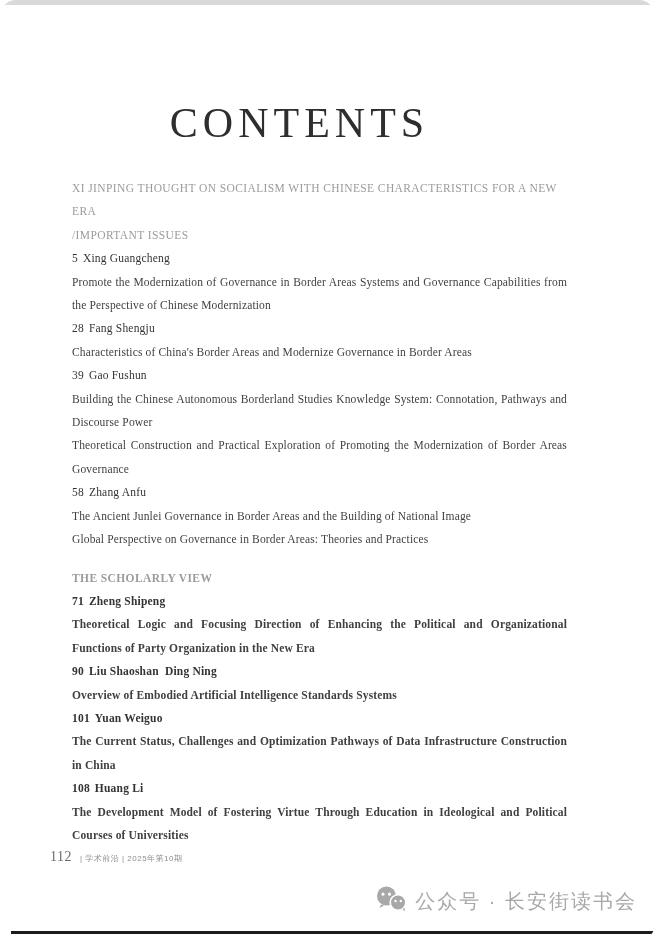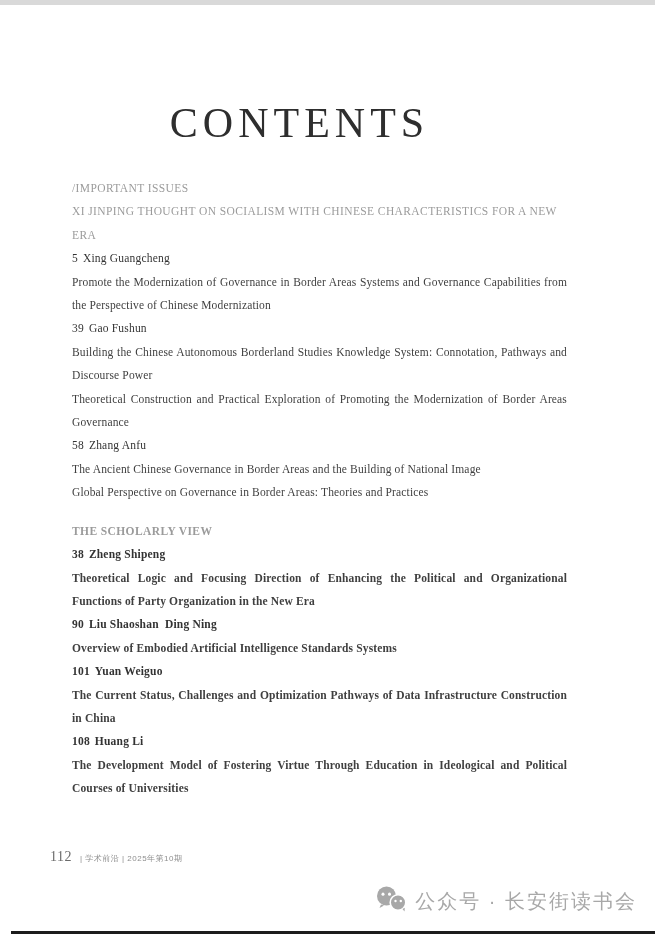--- a/index.html
+++ b/index.html
@@ -4,20 +4,21 @@
 <style>
   * { margin: 0; padding: 0; box-sizing: border-box; }
   html, body { background: #ffffff; }
   .page {
     position: relative;
     width: 655px;
     height: 940px;
     background: #ffffff;
     overflow: hidden;
     font-family: "Liberation Serif", "DejaVu Serif", serif;
+    border-radius: 16px;
   }
   .top-strip {
     position: absolute;
     top: 0; left: 0;
     width: 100%; height: 5px;
     background: #d9d9d9;
   }
   .doc-title {
     position: absolute;
     top: 100px;
@@ -101,54 +102,58 @@
 
 <div class="page">
 
   <div class="top-strip"></div>
 
   <h1 class="doc-title">CONTENTS</h1>
 
   <div class="toc">
 
     <div class="section section-1">
+      <div class="section-heading">XI JINPING THOUGHT ON SOCIALISM WITH CHINESE CHARACTERISTICS FOR A NEW ERA</div>
       <div class="section-heading">/IMPORTANT ISSUES</div>
-      <div class="section-heading">XI JINPING THOUGHT ON SOCIALISM WITH CHINESE CHARACTERISTICS FOR A NEW ERA</div>
 
       <div class="entry">
         <div class="entry-head"><span>5</span><span class="authors">Xing Guangcheng</span></div>
         <div class="entry-title">Promote the Modernization of Governance in Border Areas Systems and Governance Capabilities from the Perspective of Chinese Modernization</div>
       </div>
 
 
+      <div class="entry">
+        <div class="entry-head"><span>28</span><span class="authors">Fang Shengju</span></div>
+        <div class="entry-title">Characteristics of China's Border Areas and Modernize Governance in Border Areas</div>
+      </div>
 
       <div class="entry">
         <div class="entry-head"><span>39</span><span class="authors">Gao Fushun</span></div>
         <div class="entry-title">Building the Chinese Autonomous Borderland Studies Knowledge System: Connotation, Pathways and Discourse Power</div>
       </div>
 
       <div class="entry">
         <div class="entry-title">Theoretical Construction and Practical Exploration of Promoting the Modernization of Border Areas Governance</div>
       </div>
 
       <div class="entry">
         <div class="entry-head"><span>58</span><span class="authors">Zhang Anfu</span></div>
-        <div class="entry-title">The Ancient Chinese Governance in Border Areas and the Building of National Image</div>
+        <div class="entry-title">The Ancient Junlei Governance in Border Areas and the Building of National Image</div>
       </div>
 
       <div class="entry">
         <div class="entry-title">Global Perspective on Governance in Border Areas: Theories and Practices</div>
       </div>
     </div>
 
     <div class="section section-2">
       <div class="section-heading">THE SCHOLARLY VIEW</div>
 
       <div class="entry">
-        <div class="entry-head"><span>38</span><span class="authors">Zheng Shipeng</span></div>
+        <div class="entry-head"><span>71</span><span class="authors">Zheng Shipeng</span></div>
         <div class="entry-title">Theoretical Logic and Focusing Direction of Enhancing the Political and Organizational Functions of Party Organization in the New Era</div>
       </div>
 
       <div class="entry">
         <div class="entry-head"><span>90</span><span class="authors">Liu Shaoshan&nbsp; Ding Ning</span></div>
         <div class="entry-title">Overview of Embodied Artificial Intelligence Standards Systems</div>
       </div>
 
       <div class="entry">
         <div class="entry-head"><span>101</span><span class="authors">Yuan Weiguo</span></div>

